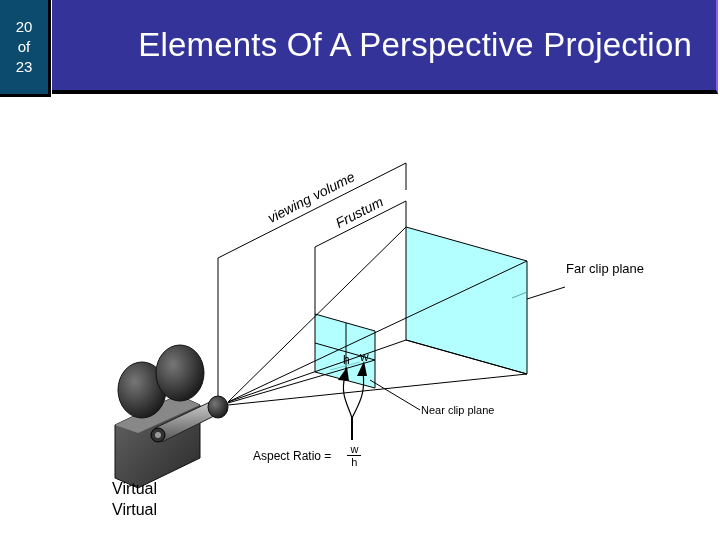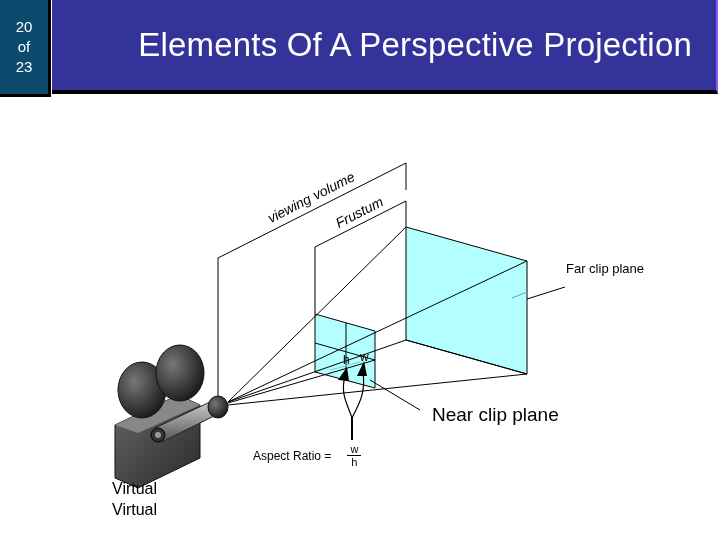--- a/index.html
+++ b/index.html
@@ -125,21 +125,21 @@
     <circle cx="158" cy="435" r="3" fill="#999"></circle>
 
     <ellipse cx="218" cy="407" rx="10" ry="11" fill="url(#reelGrad)" stroke="#111"></ellipse>
   </g>
 </svg>
 
 <div class="lbl lbl-rot" style="left:272px; top:210px; font-size:14px; font-style:italic; transform: rotate(-27deg);">viewing volume</div>
 <div class="lbl lbl-rot" style="left:340px; top:215px; font-size:14px; font-style:italic; transform: rotate(-27deg);">Frustum</div>
 
 <div class="lbl" style="left:566px; top:261px; font-size:13px;">Far clip plane</div>
-<div class="lbl" style="left:421px; top:404px; font-size:19px;margin-left:11px;">Near clip plane</div>
+<div class="lbl" style="left:421px; top:404px; font-size:11px;">Near clip plane</div>
 <div class="lbl" style="left:343px; top:353px; font-size:12px;">h</div>
 <div class="lbl" style="left:360px; top:350px; font-size:12px;">w</div>
 
 <div class="aspect">
   <span>Aspect Ratio =</span>
   <span class="frac">
     <span>w</span>
     <span class="bar"></span>
     <span>h</span>
   </span>

